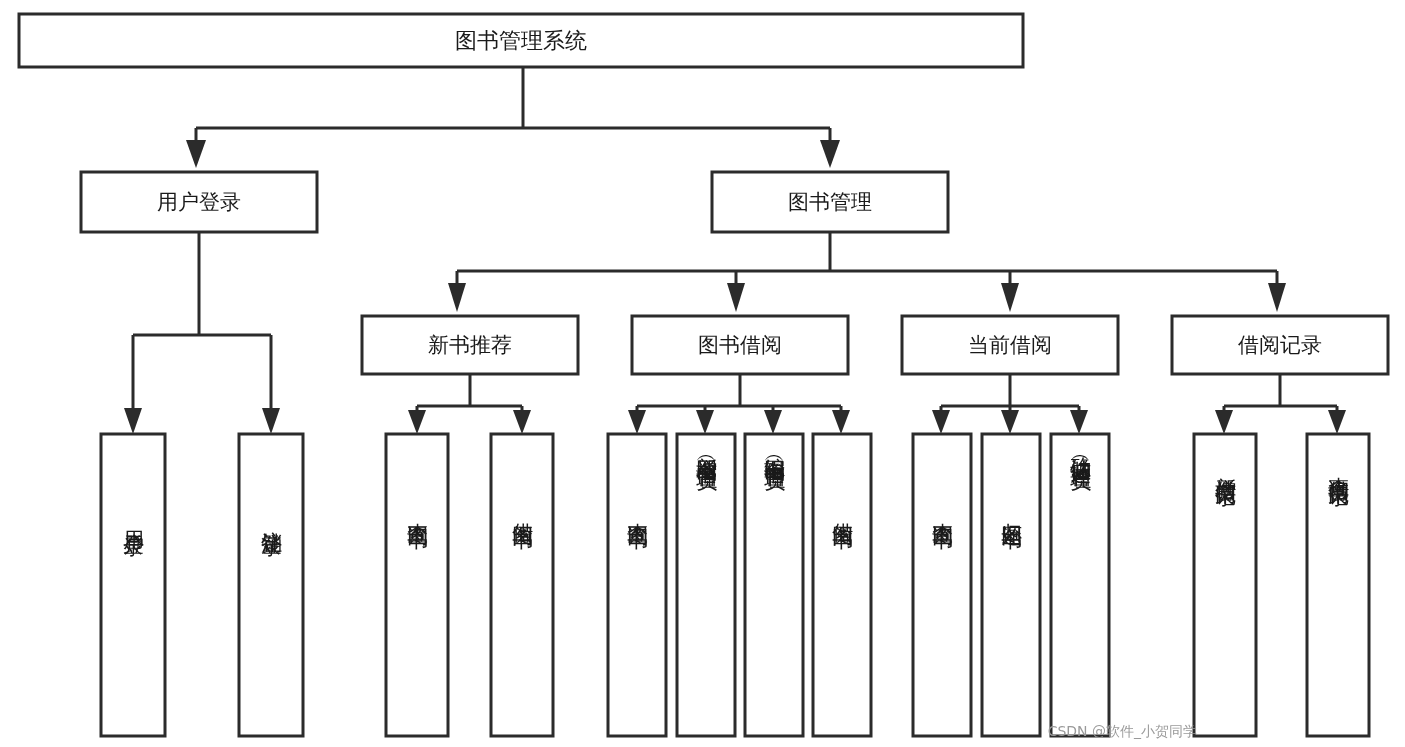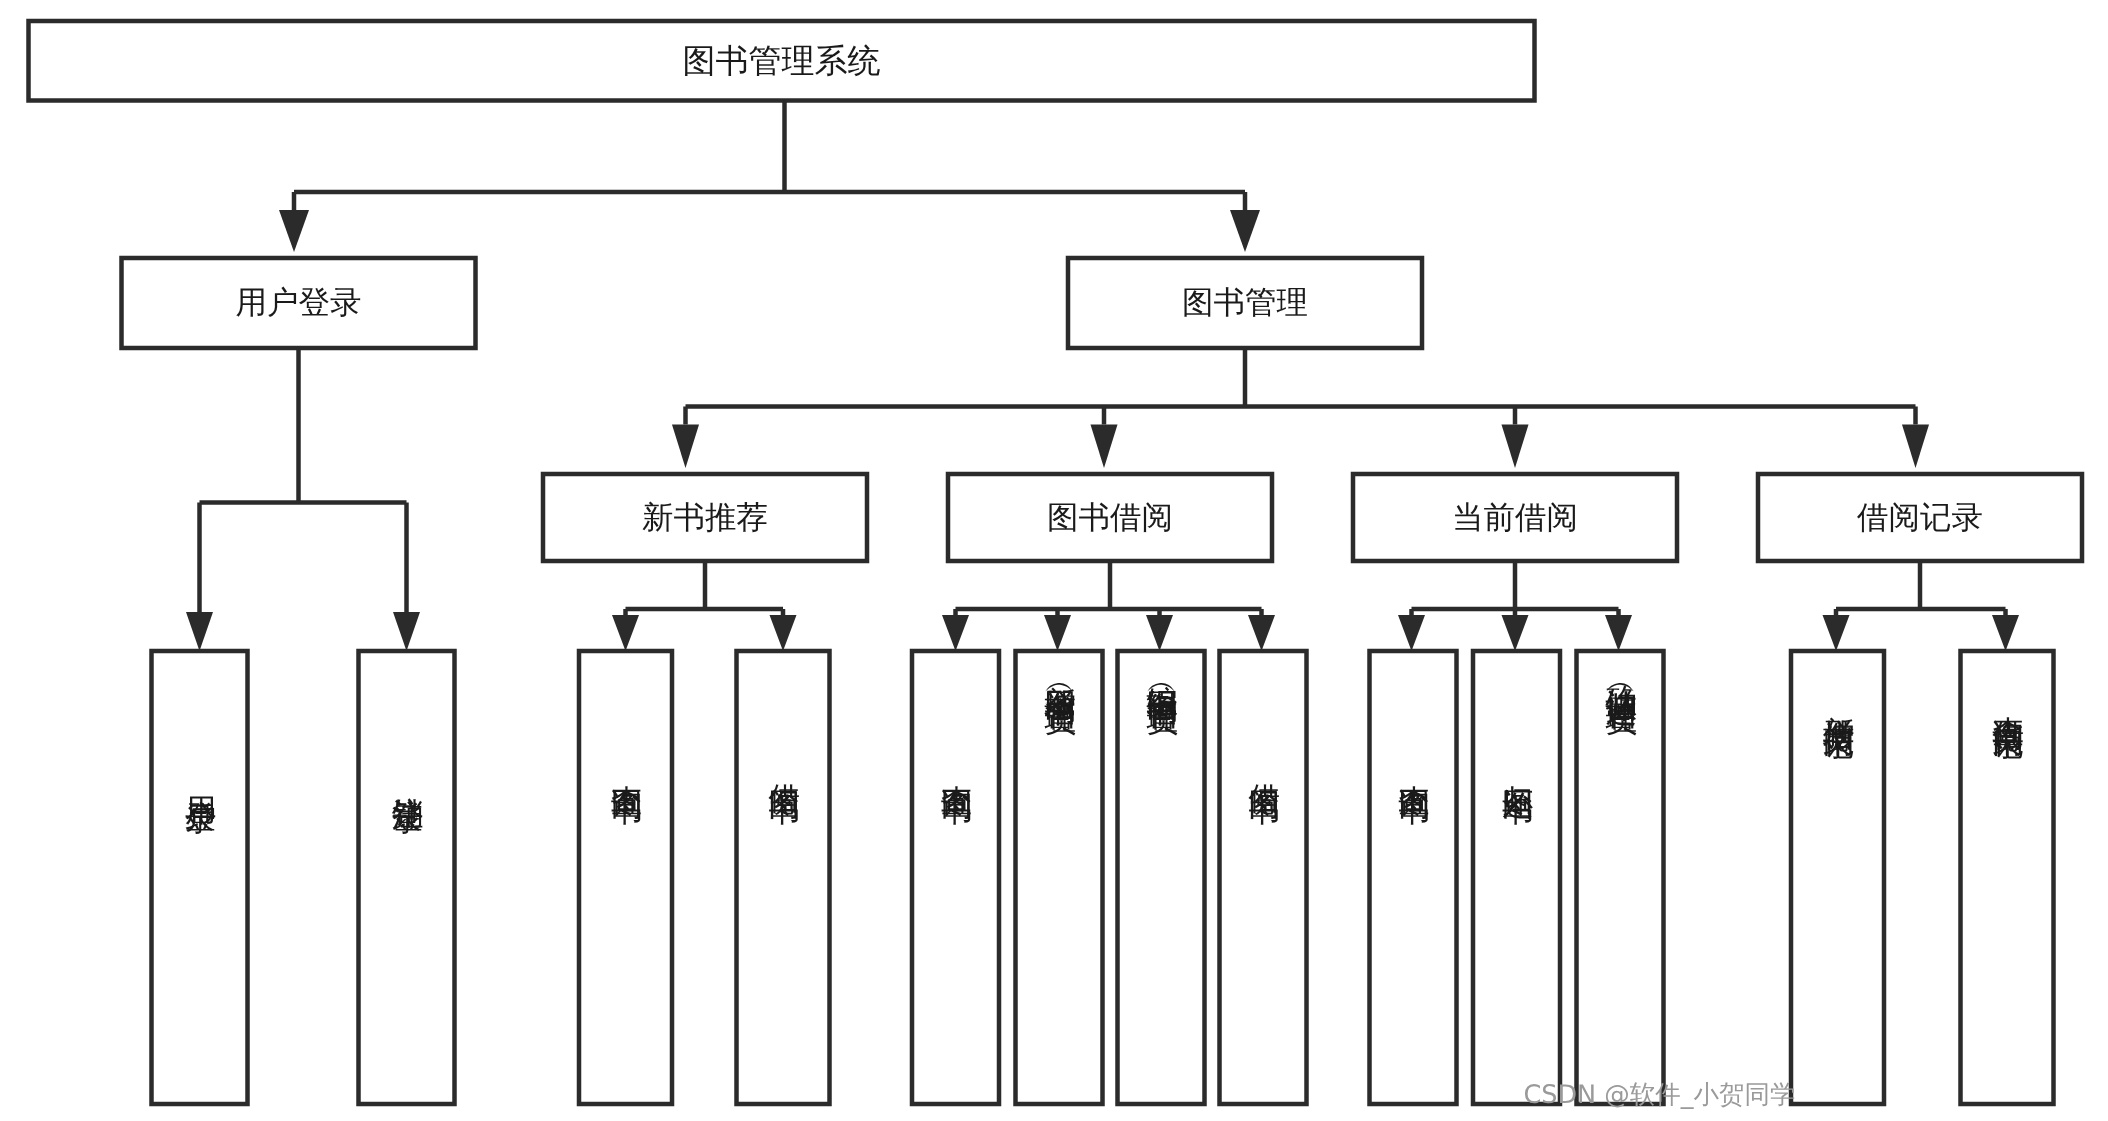--- a/index.html
+++ b/index.html
@@ -72,21 +72,21 @@
     line-height: 1.12;
     color: #1a1a1a;
     letter-spacing: 2px;
     white-space: nowrap;
   }
   #watermark {
     position: absolute;
     right: 12px;
     bottom: 6px;
     font-family: "DejaVu Sans", "Liberation Sans", sans-serif;
-    font-size: 17px;
+    font-size: 14px;
     color: #9a9a9a;
     white-space: nowrap;
     user-select: none;
   }
 </style>
 </head>
 <body>
 
 <div id="diagram-root">
 

